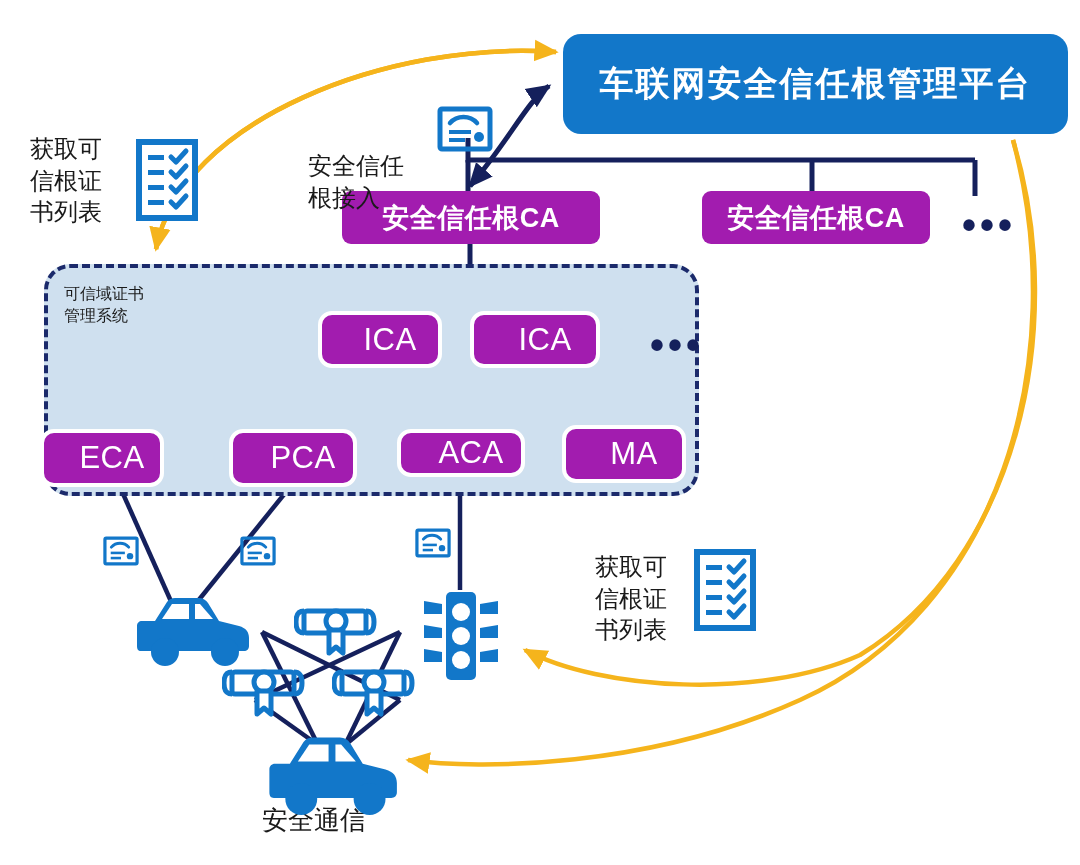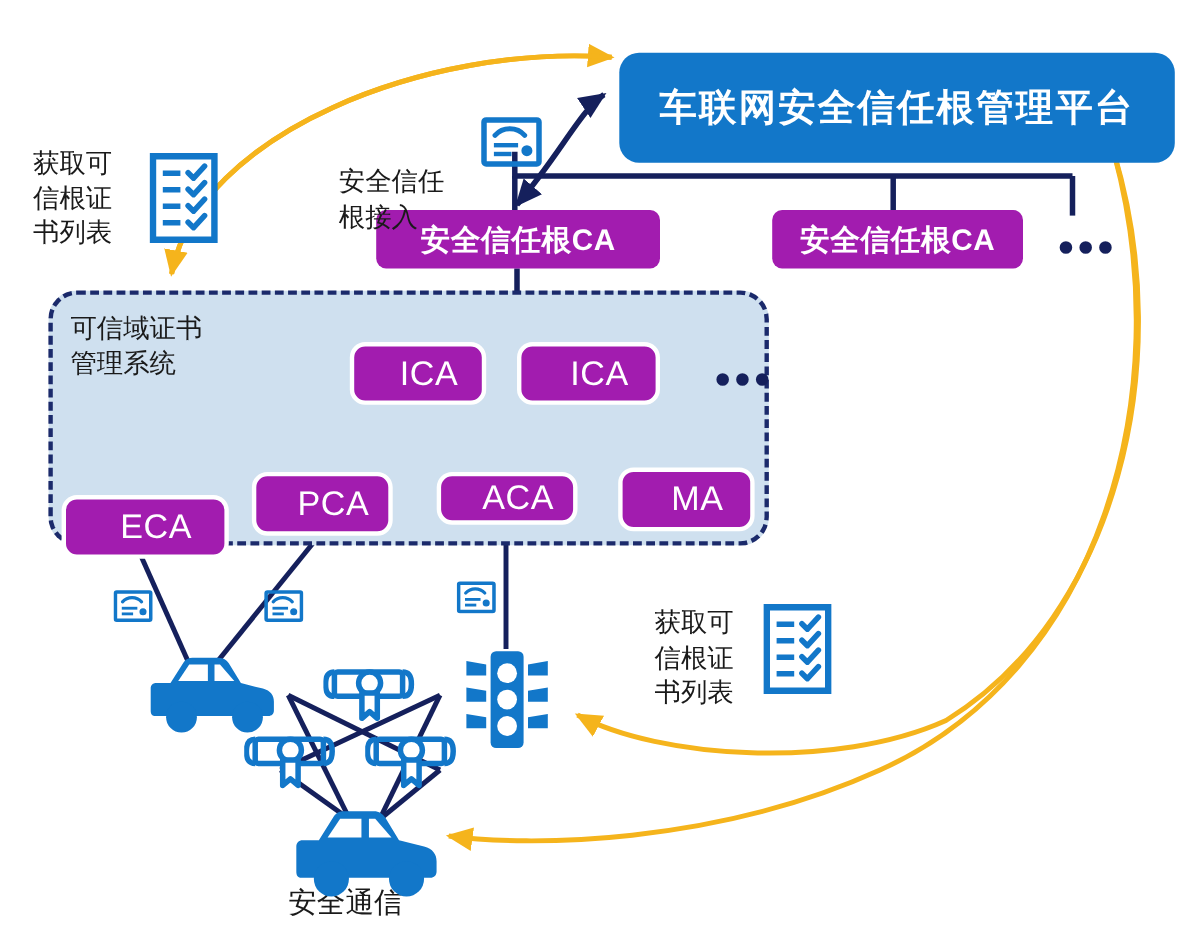--- a/index.html
+++ b/index.html
@@ -22,47 +22,47 @@
     box-sizing:border-box;
     letter-spacing:0.5px;
     z-index:6;
   }
   .node.outlined{
     border:4px solid #ffffff;
     border-radius:14px;
     padding-left:20px;
   }
   #platform{
-    left:563px;top:48px;width:505px;height:100px;
+    left:563px;top:34px;width:505px;height:100px;
     border-radius:18px;
     font-size:34px;
     letter-spacing:2px;
     background:#1277c9;
   }
   #rootca1{left:342px;top:191px;width:258px;height:53px;font-size:27px;border-radius:9px;}
   #rootca2{left:702px;top:191px;width:228px;height:53px;font-size:27px;border-radius:9px;}
   #ica1{left:318px;top:311px;width:124px;height:57px;font-size:31px;font-weight:normal;}
   #ica2{left:470px;top:311px;width:130px;height:57px;font-size:31px;font-weight:normal;}
-  #eca{left:56px;top:429px;width:152px;height:58px;font-size:31px;font-weight:normal;margin-top:21px;}
+  #eca{left:40px;top:429px;width:124px;height:58px;font-size:31px;font-weight:normal;}
   #pca{left:229px;top:429px;width:128px;height:58px;font-size:31px;font-weight:normal;}
   #aca{left:397px;top:429px;width:128px;height:48px;font-size:31px;font-weight:normal;}
   #ma{left:562px;top:425px;width:124px;height:58px;font-size:31px;font-weight:normal;}
 
   
   #domainbox{
     position:absolute;left:44px;top:264px;width:655px;height:232px;
     background:#cfe0ef;
     border:4px dashed #1b2a6b;
     border-radius:26px;
     box-sizing:border-box;
     z-index:2;
   }
   #domain-label{
     position:absolute;left:64px;top:283px;
-    font-size:24px;line-height:1.35;color:#1a1a1a;
+    font-size:16px;line-height:1.35;color:#1a1a1a;
     z-index:7;white-space:pre-line;
   }
 
   
   .label{
     position:absolute;color:#1a1a1a;font-size:24px;line-height:1.32;
     white-space:pre-line;z-index:7;
   }
   #label-fetch-left{left:30px;top:133px;width:100px;}
   #label-rootaccess{left:308px;top:112px;width:120px;margin-top:38px;}

